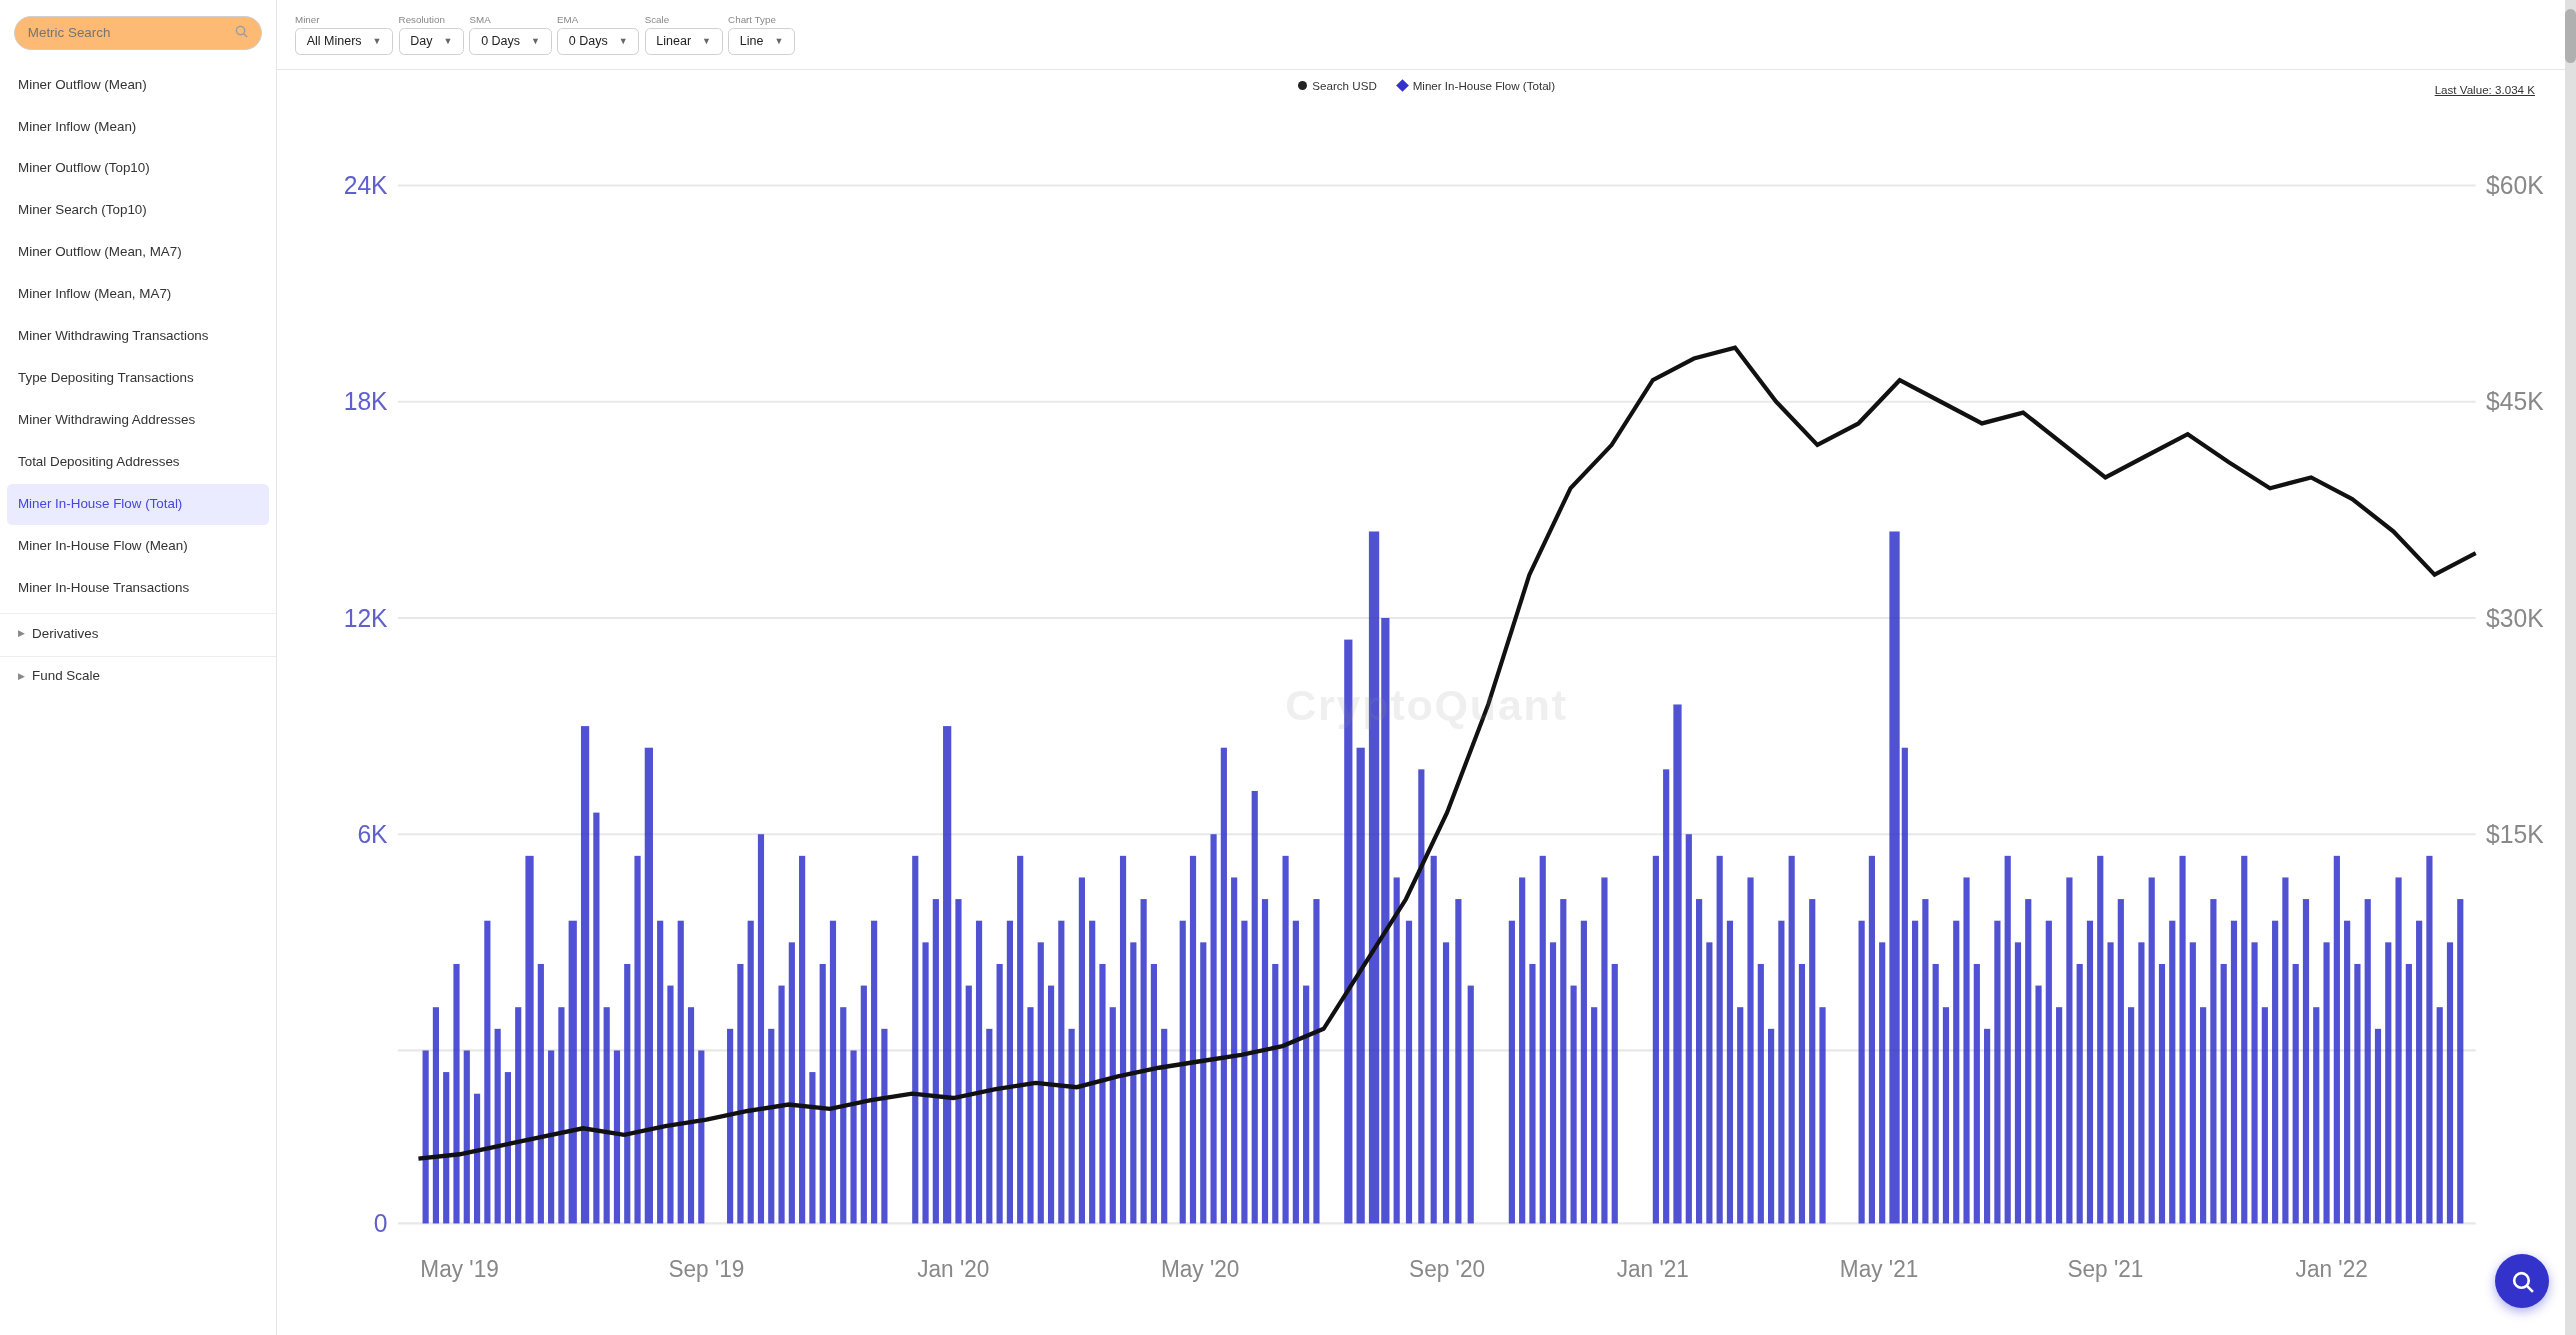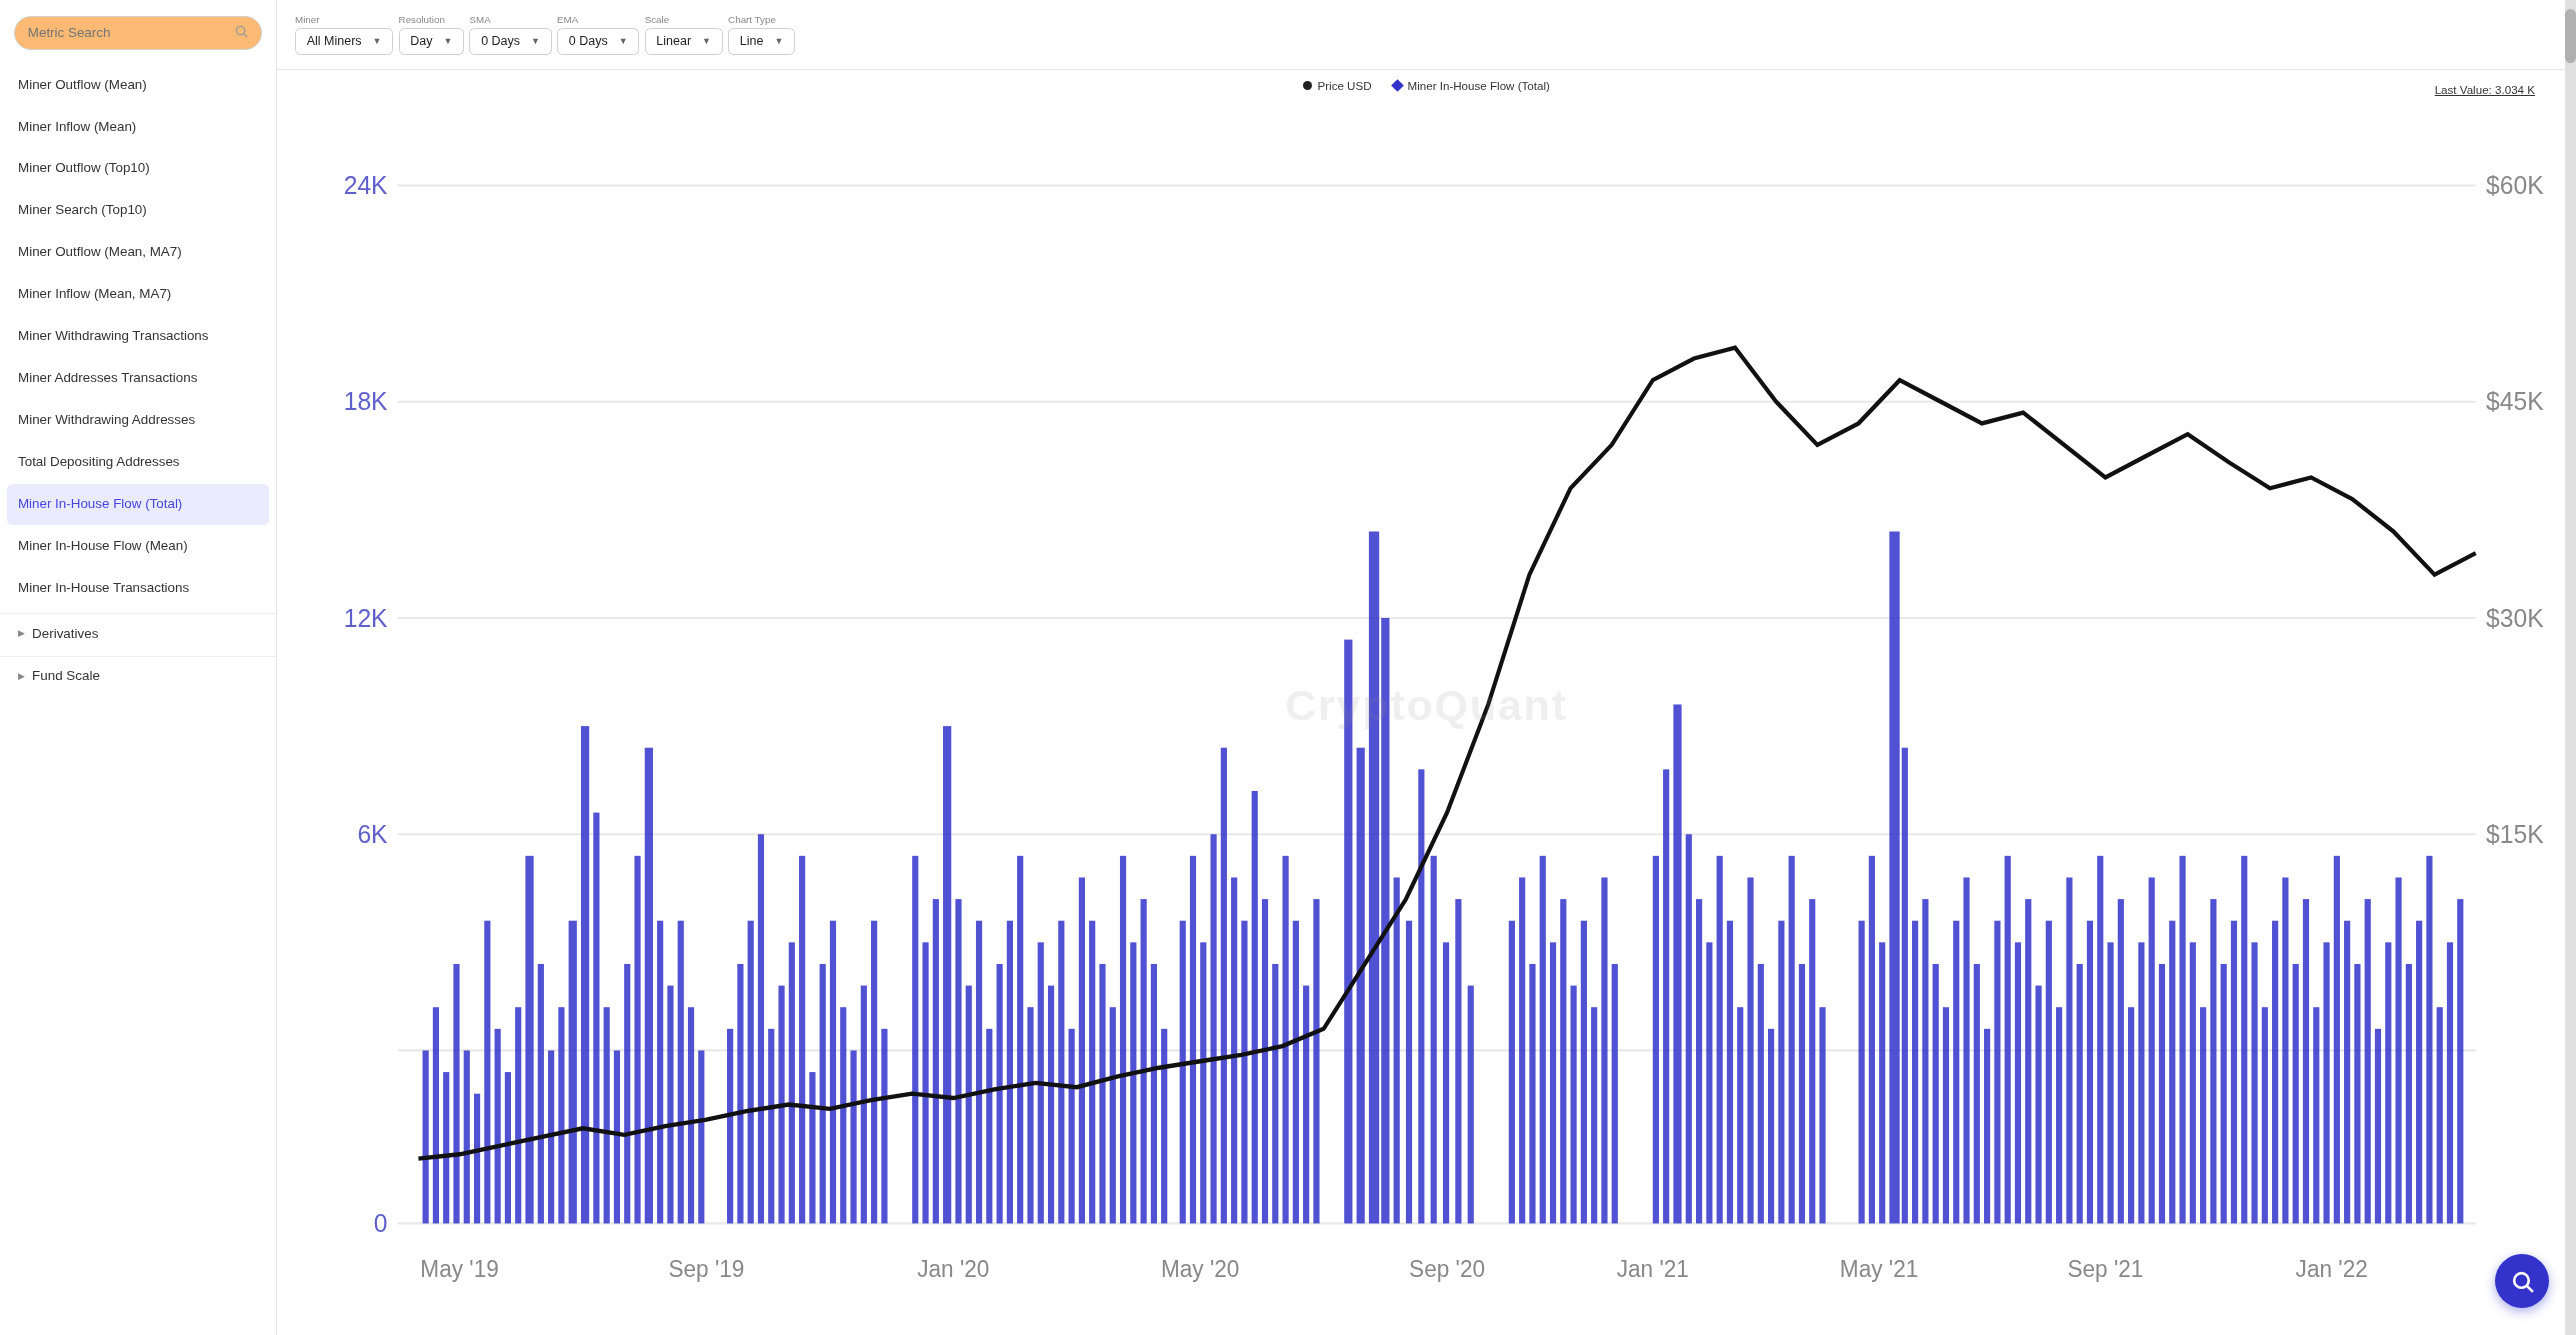--- a/index.html
+++ b/index.html
@@ -224,21 +224,21 @@
   </div>
 
   <div id="sidebar-items">
       <div class="sidebar-item">Miner Outflow (Mean)</div>
       <div class="sidebar-item">Miner Inflow (Mean)</div>
       <div class="sidebar-item">Miner Outflow (Top10)</div>
       <div class="sidebar-item">Miner Search (Top10)</div>
       <div class="sidebar-item">Miner Outflow (Mean, MA7)</div>
       <div class="sidebar-item">Miner Inflow (Mean, MA7)</div>
       <div class="sidebar-item">Miner Withdrawing Transactions</div>
-      <div class="sidebar-item">Miner Addresses Transactions</div>
+      <div class="sidebar-item">Type Depositing Transactions</div>
       <div class="sidebar-item">Miner Withdrawing Addresses</div>
       <div class="sidebar-item">Total Depositing Addresses</div>
       <div class="sidebar-item active">Miner In-House Flow (Total)</div>
       <div class="sidebar-item">Miner In-House Flow (Mean)</div>
       <div class="sidebar-item">Miner In-House Transactions</div>
     </div>
 
   <div class="sidebar-section">
     <span class="arrow">▶</span>
     <span>Derivatives</span>
@@ -294,21 +294,21 @@
         <span class="drop-arrow">▼</span>
       </button>
     </div>
   </div>
 
   <div id="chart-area">
 
     <div class="chart-legend">
       <div class="legend-item">
         <div class="legend-dot-circle"></div>
-        <span>Price USD</span>
+        <span>Search USD</span>
       </div>
       <div class="legend-item">
         <div class="legend-dot-diamond"></div>
         <span>Miner In-House Flow (Total)</span>
       </div>
     </div>
 
     <span class="last-value">Last Value: 3.034 K</span>
 
     <div id="chart-svg-container">

